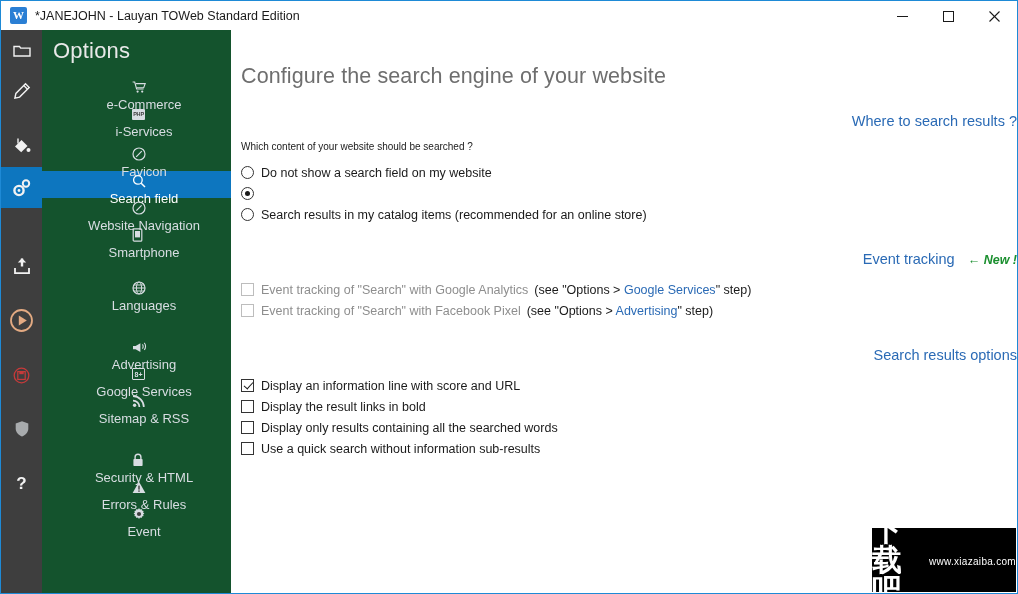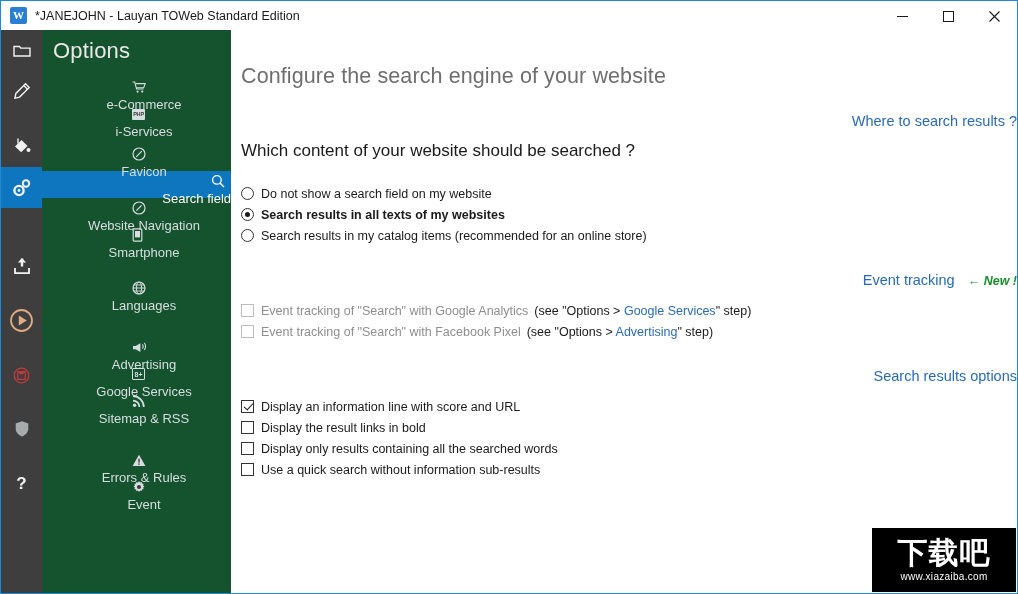--- a/index.html
+++ b/index.html
@@ -123,21 +123,20 @@
     color: #d8dde2;
     font-size: 13px;
     white-space: nowrap;
     flex-direction: column;
   }
   .nav-item.selected {
     background: #0d76bf;
     color: #ffffff;
     
     margin-right: 0;
-    align-items: flex-end;
   }
   .nav-ico {
     width: 20px;
     flex: 0 0 20px;
     display: flex;
     align-items: center;
     justify-content: flex-start;
     color: #d8dde2;
   }
   .nav-item.selected .nav-ico { color: #ffffff; }
@@ -197,23 +196,23 @@
     justify-content: flex-end;
   }
   .new-tag {
     color: #1a8f2e;
     font-weight: bold;
     font-style: italic;
     font-size: 12.5px;
     margin-left: 13px;
   }
   .sub-question {
-    font-size: 17px;
+    font-size: 10px;
     color: #1a1a1a;
-    margin-bottom: 22px;
+    margin-bottom: 10px;
   }
 
   .opt-row {
     display: flex;
     align-items: center;
     height: 21px;
     font-size: 12.5px;
     color: #1a1a1a;
     white-space: nowrap;
   }
@@ -262,21 +261,21 @@
   
   .watermark {
     position: absolute;
     right: 1px;
     bottom: 1px;
     width: 144px;
     height: 64px;
     background: #000000;
     color: #ffffff;
     display: flex;
-    flex-direction: column;
+    flex-direction: row;
     align-items: center;
     justify-content: center;
     overflow: hidden;
   }
   .wm-cn {
     font-size: 30px;
     font-weight: bold;
     letter-spacing: 1px;
     line-height: 1;
     font-family: "DejaVu Sans", sans-serif;
@@ -488,20 +487,29 @@
                 <circle cx="2.6" cy="11.2" r="1.7" fill="currentColor"></circle>
                 <path d="M1 6.6a6.4 6.4 0 016.4 6.4" fill="none" stroke="currentColor" stroke-width="1.7"></path>
                 <path d="M1 2.2a10.8 10.8 0 0110.8 10.8" fill="none" stroke="currentColor" stroke-width="1.7"></path>
               </svg>
           </span>
           <span class="nav-label">Sitemap &amp; RSS</span>
         </div>
 
         <div class="nav-gap-lg"></div>
 
+        <div class="nav-item">
+          <span class="nav-ico">
+            <svg width="12" height="14" viewBox="0 0 12 14">
+                <path d="M3.1 6V4.1a2.9 2.9 0 015.8 0V6" fill="none" stroke="currentColor" stroke-width="1.4"></path>
+                <rect x="1.4" y="6" width="9.2" height="7" rx="0.8" fill="currentColor"></rect>
+              </svg>
+          </span>
+          <span class="nav-label">Security &amp; HTML</span>
+        </div>
 
         <div class="nav-item">
           <span class="nav-ico">
             <svg width="14" height="13" viewBox="0 0 14 13">
                 <path d="M7 0.8L13.4 12H0.6z" fill="currentColor"></path>
                 <rect x="6.3" y="4.6" width="1.4" height="4" fill="#3e3e3e"></rect>
                 <rect x="6.3" y="9.4" width="1.4" height="1.4" fill="#3e3e3e"></rect>
               </svg>
           </span>
           <span class="nav-label">Errors &amp; Rules</span>
@@ -528,21 +536,20 @@
         <span>Where to search results ?</span>
       </div>
       <div class="sub-question">Which content of your website should be searched ?</div>
 
       <div class="opt-row">
         <span class="radio"></span>
         <span>Do not show a search field on my website</span>
       </div>
       <div class="opt-row bold">
         <span class="radio checked"></span>
-        <span>Search results in all texts of my websites</span>
       </div>
       <div class="opt-row">
         <span class="radio"></span>
         <span>Search results in my catalog items (recommended for an online store)</span>
       </div>
 
       <div class="gap-26"></div>
 
       <div class="section-title">
         <span>Event tracking</span>

